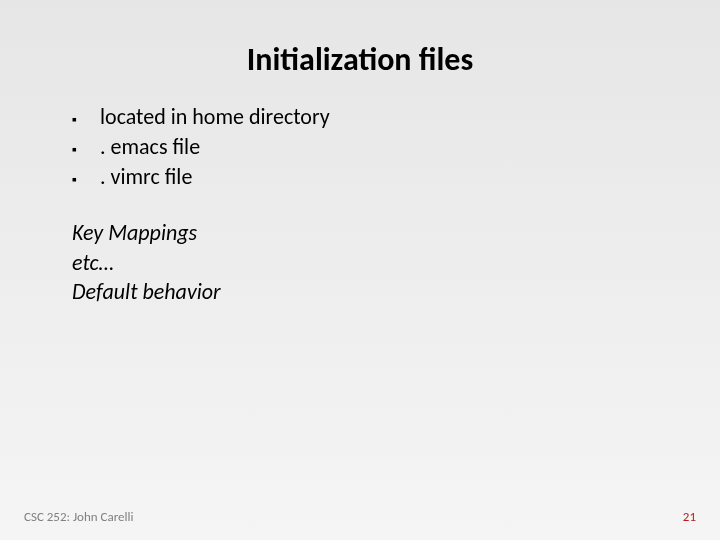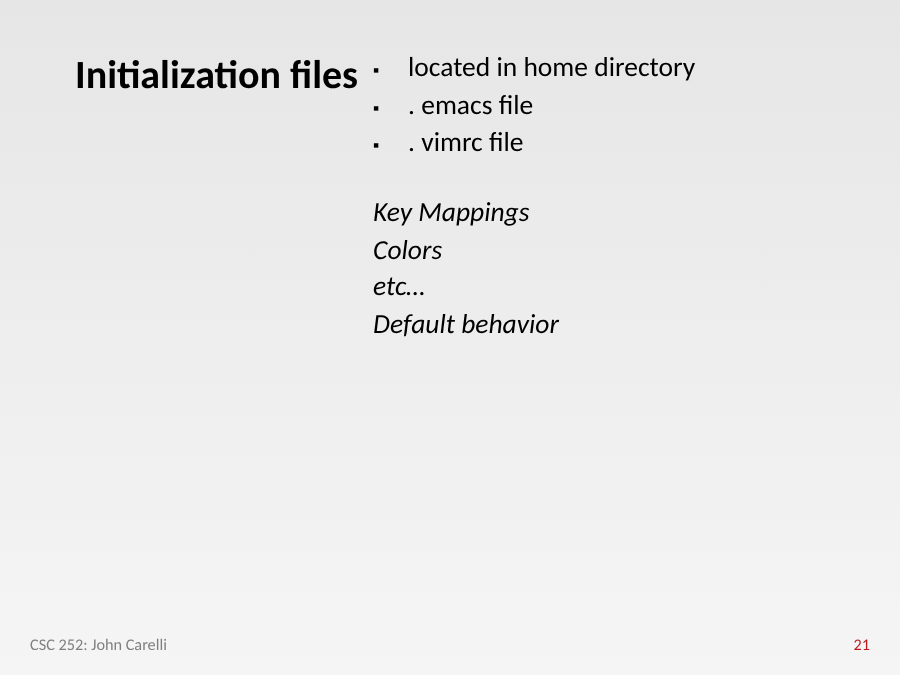--- a/index.html
+++ b/index.html
@@ -8,21 +8,21 @@
       font-family: Calibri, "Segoe UI", Arial, sans-serif;
       background: linear-gradient(to bottom, #e6e6e6 0%, #f5f5f5 100%);
       color: #000;
       position: relative;
     }
     .slide {
       width: 100%;
       height: 100%;
       padding: 40px 60px 20px 60px;
       display: flex;
-      flex-direction: row;
+      flex-direction: column;
     }
     .title {
       text-align: center;
       font-size: 32px;
       font-weight: 700;
       margin-bottom: 24px;
       color: #000;
     }
     .content {
       flex: 1;
@@ -78,21 +78,20 @@
         <span class="bullet-text">. emacs file</span>
       </div>
       <div class="bullet-row">
         <span class="bullet-mark">▪</span>
         <span class="bullet-text">. vimrc file</span>
       </div>
     </div>
 
     <div class="block2">
       <div class="plain-line">Key Mappings</div>
-      <div class="plain-line">Colors</div>
       <div class="plain-line">etc…</div>
       <div class="plain-line">Default behavior</div>
     </div>
   </div>
 
   <div class="footer">
     <div class="footer-left">CSC 252: John Carelli</div>
     <div class="footer-right">
       <span class="page-num">21</span>
     </div>

